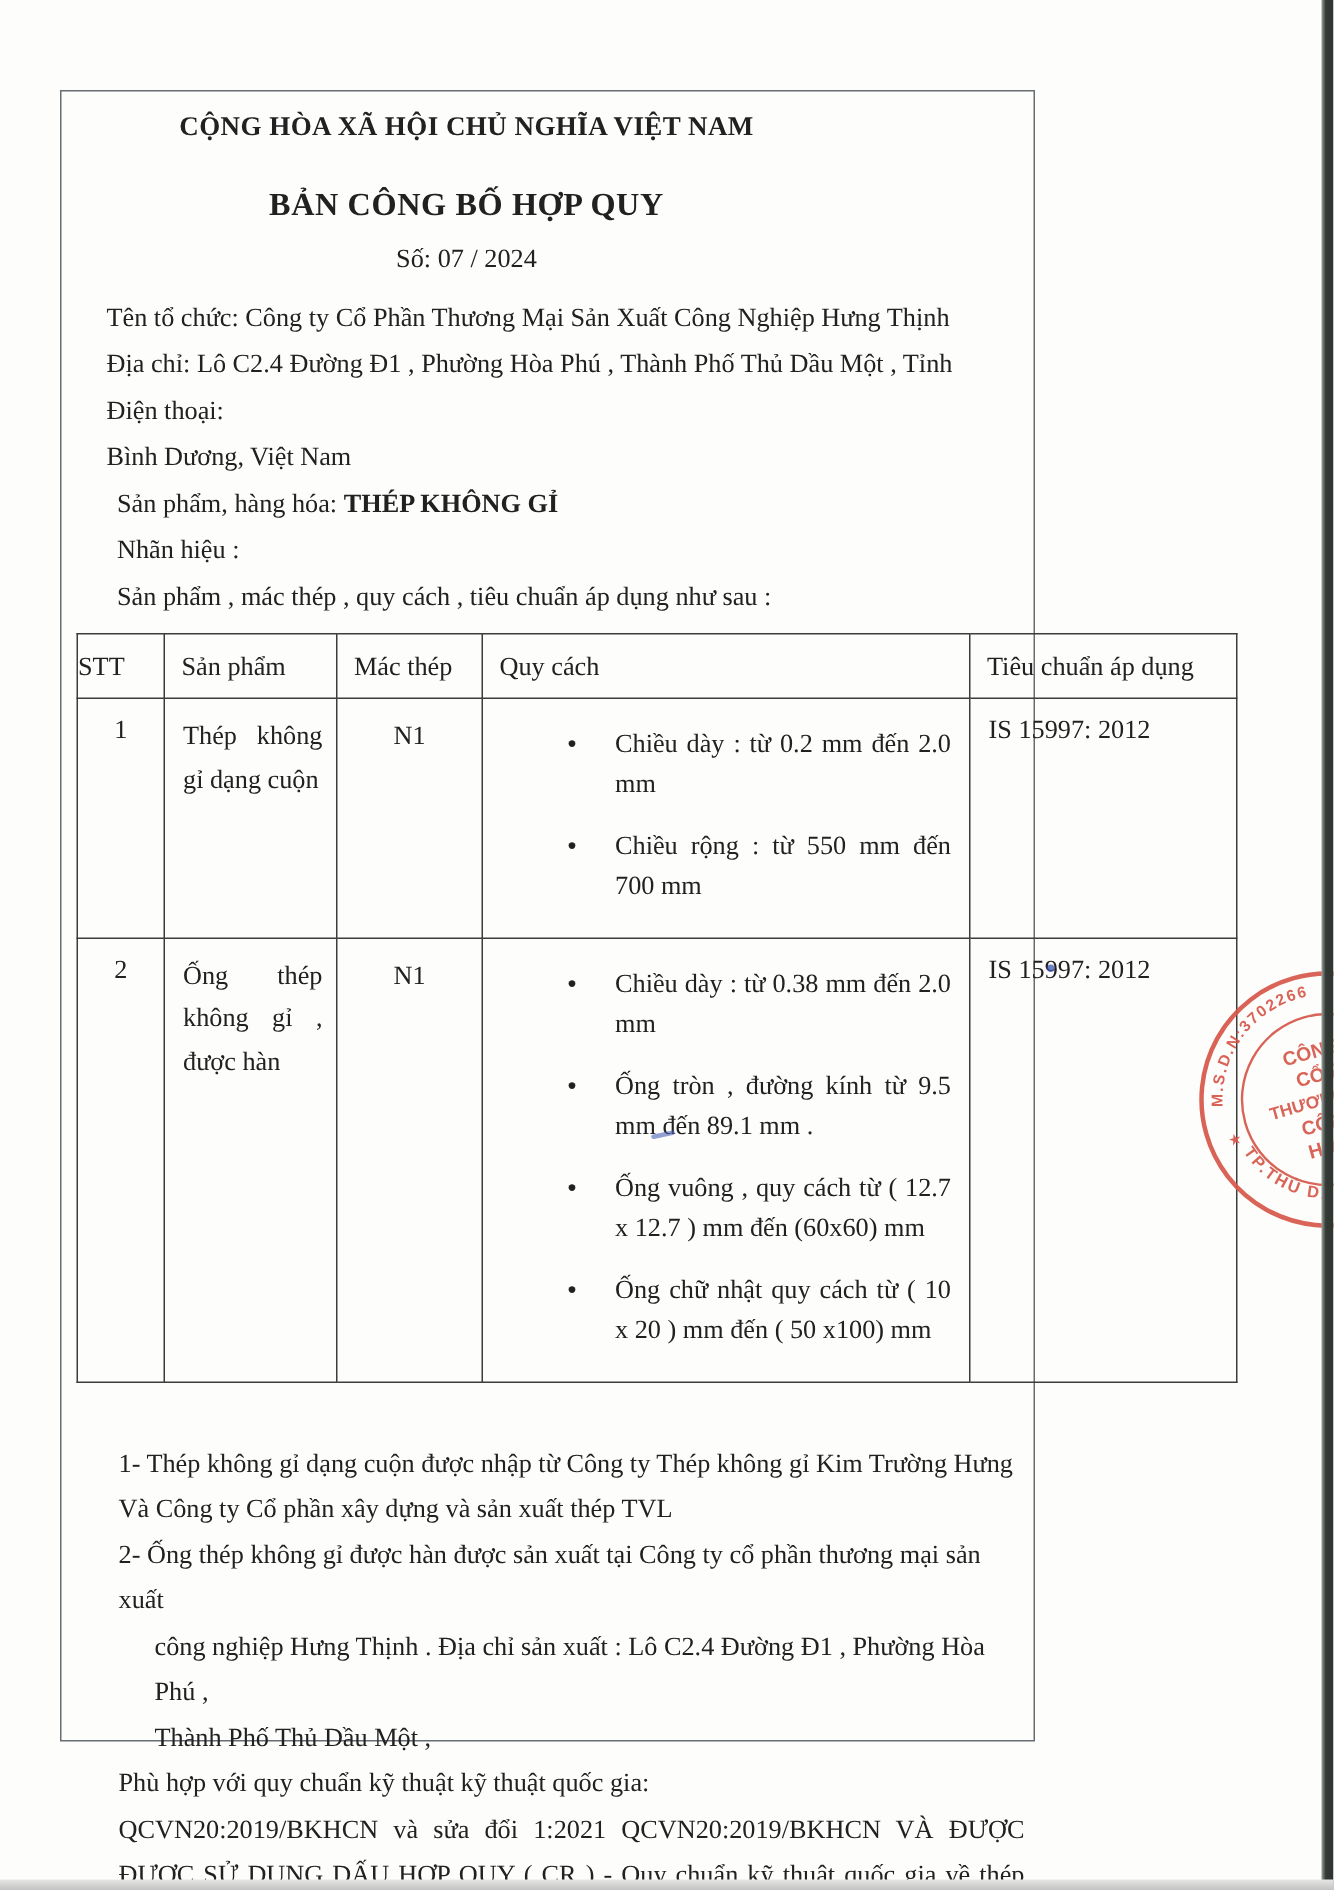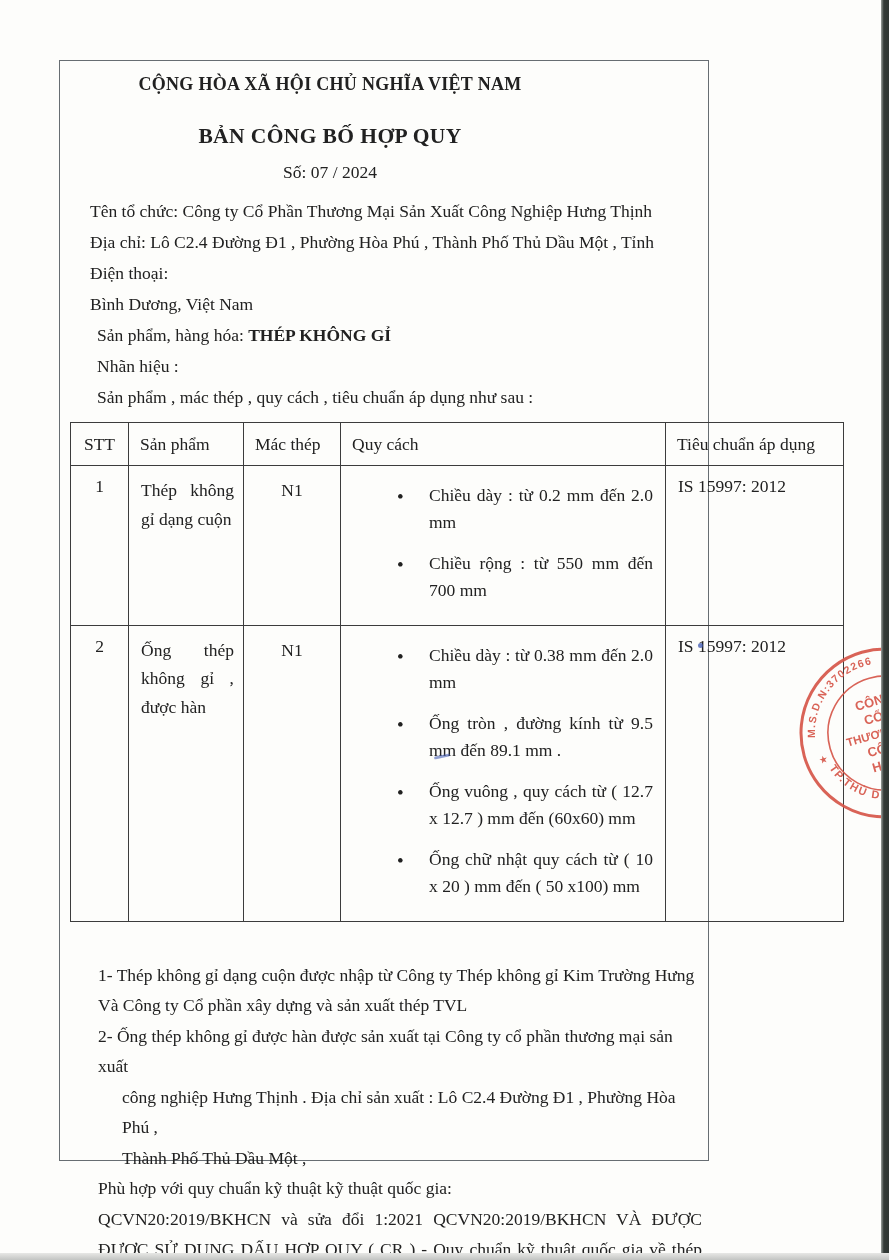--- a/index.html
+++ b/index.html
@@ -17,21 +17,21 @@
     background:linear-gradient(to right,#9aa09c 0%,#343b37 35%,#2e3531 100%);
     z-index:30;
   }
   .scan-edge-bottom {
     position:absolute; left:0; bottom:0; width:889px; height:7px;
     background:linear-gradient(to bottom,#e7e7e5,#c2c4c2);
     z-index:30;
   }
   
   .frame {
-    position:absolute; left:59px; top:60px; width:650px; height:1101px;
+    position:absolute; left:40px; top:60px; width:650px; height:1101px;
     border:1.6px solid #676d72;
     box-sizing:border-box;
     z-index:1;
   }
   .inner { position:relative; width:100%; height:100%; }
 
   
   .head-block { width:540px; margin:13px 0 0 0; text-align:center; }
   .nat-title { font-size:18px; font-weight:bold; letter-spacing:.3px; }
   .motto { margin-top:7px; font-size:16.5px; font-weight:bold; }
@@ -53,21 +53,21 @@
   }
   table.products th, table.products td {
     border:1.7px solid #3c3c3c;
     vertical-align:top;
     font-weight:normal;
     box-sizing:border-box;
   }
   col.c-stt{width:58px;} col.c-sp{width:115px;} col.c-mt{width:97px;}
   col.c-qc{width:325px;} col.c-tc{width:178px;}
   tr.hdr th { height:43px; vertical-align:middle; text-align:left; padding:0 0 0 11px; }
-  tr.hdr th.center { text-align:center; padding:0; }
+  tr.hdr th.center { text-align:left; padding:0; }
   td.stt { text-align:center; padding-top:10px; }
   td.product { padding:10px 9px 0 12px; text-align:justify; line-height:1.65; }
   td.grade { text-align:center; padding-top:14px; }
   td.standard { padding:10px 4px 0 12px; }
   td.specs { padding:6px 0 6px 0; }
   ul.spec-list { list-style:none; margin:0; padding:0; }
   ul.spec-list li {
     position:relative; padding:0 12px 0 88px; margin:10px 0 14px 0;
     text-align:justify; line-height:1.55;
   }

